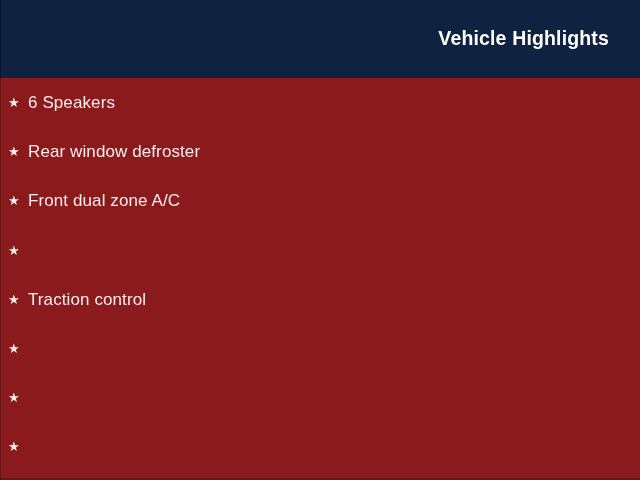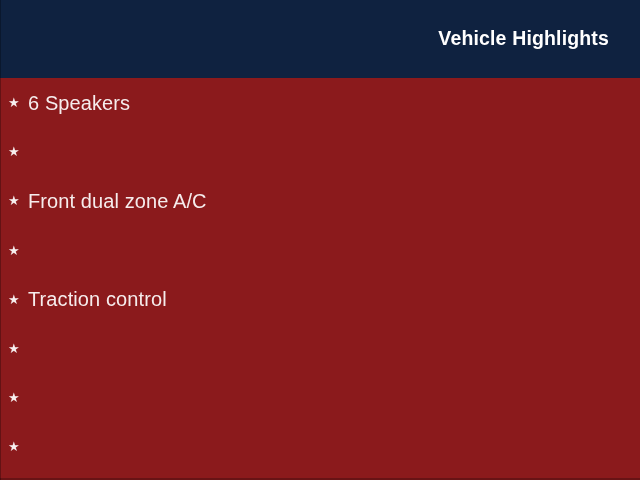--- a/index.html
+++ b/index.html
@@ -72,21 +72,21 @@
     flex: 0 0 auto;
     width: 20px;
     color: #f7efef;
     font-size: 13px;
     line-height: 1;
     text-align: left;
     transform: translateY(-0.5px);
   }
   .highlight-label {
     color: #f6ecec;
-    font-size: 20px;
+    font-size: 17px;
     line-height: 1;
     letter-spacing: 0.1px;
     white-space: nowrap;
   }
 
   
   #edge-left {
     position: absolute;
     left: 0; top: 0;
     width: 1px; height: 480px;
@@ -111,20 +111,21 @@
   <div id="body">
     <ul id="highlights-list">
 
       <li class="highlight-item">
         <span class="bullet-star">★</span>
         <span class="highlight-label">6 Speakers</span>
       </li>
 
       <li class="highlight-item">
         <span class="bullet-star">★</span>
+        <span class="highlight-label">Rear window defroster</span>
       </li>
 
       <li class="highlight-item">
         <span class="bullet-star">★</span>
         <span class="highlight-label">Front dual zone A/C</span>
       </li>
 
       <li class="highlight-item">
         <span class="bullet-star">★</span>
       </li>

